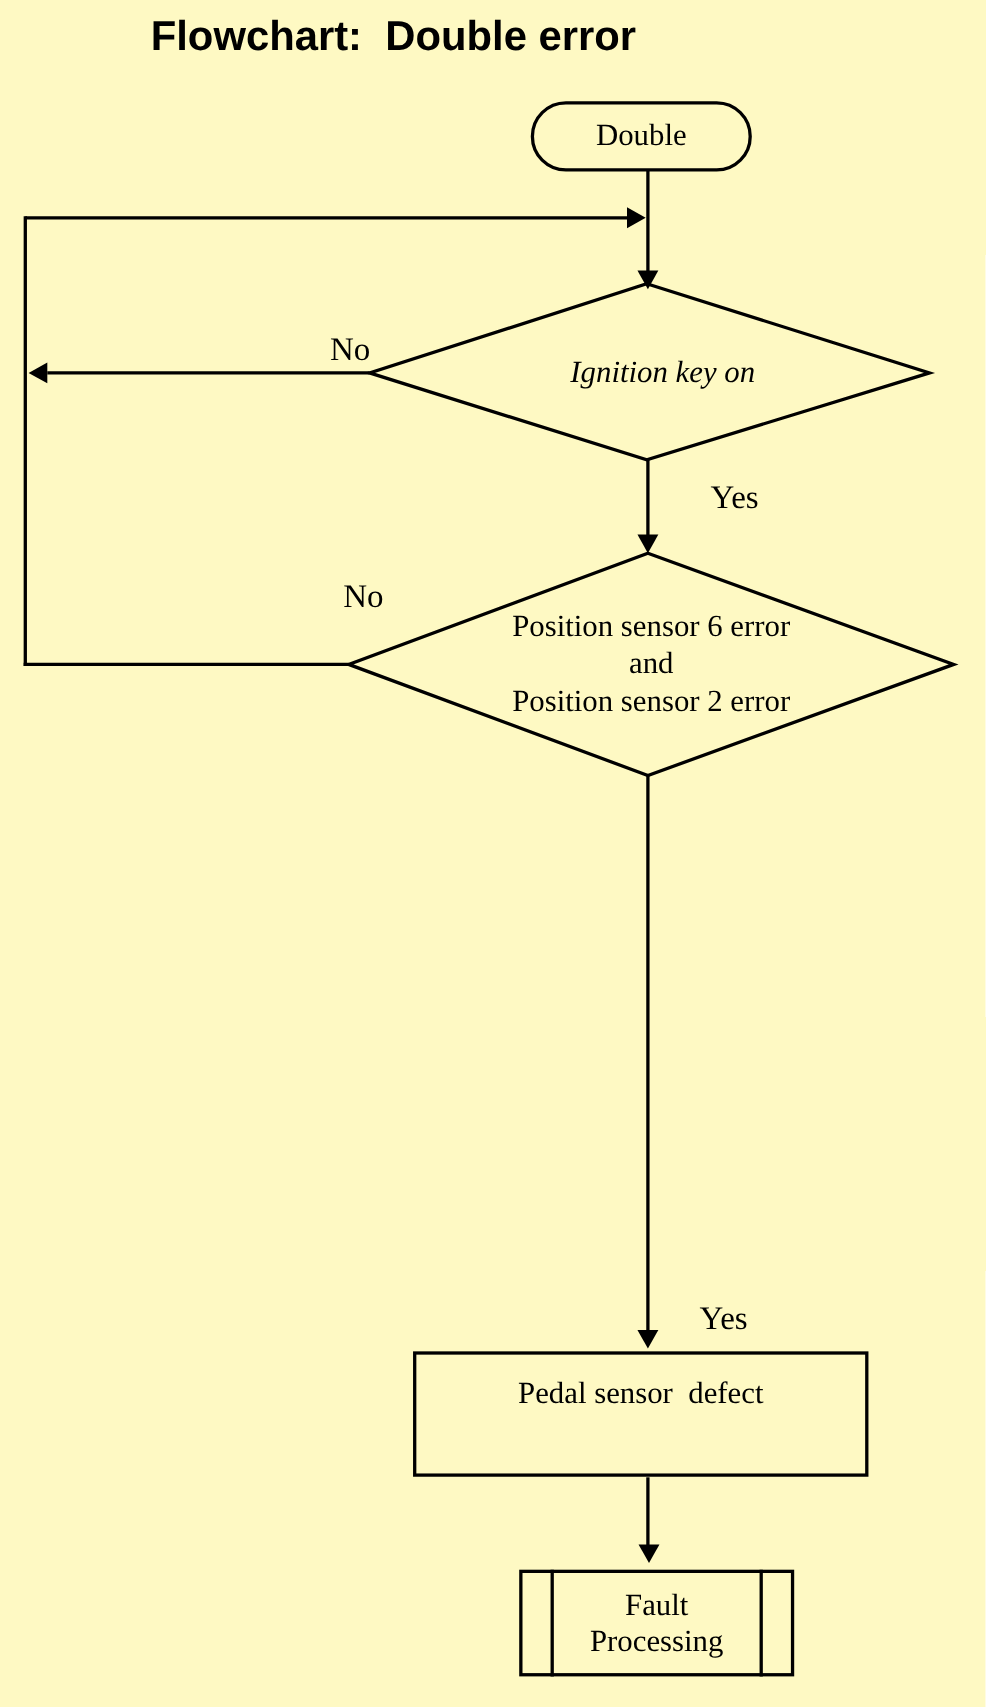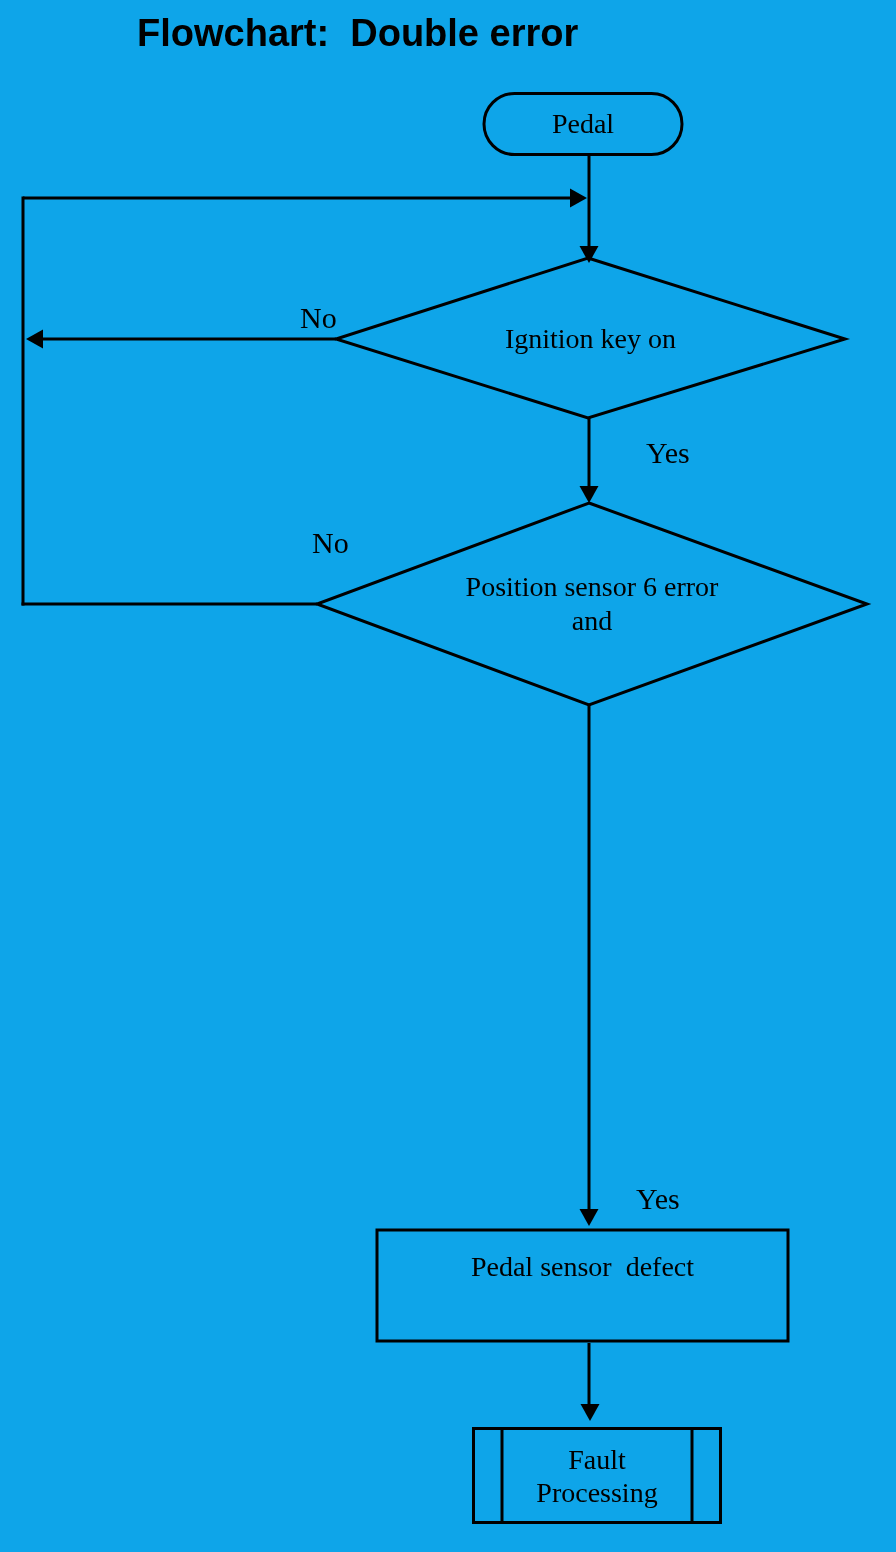--- a/index.html
+++ b/index.html
@@ -4,21 +4,21 @@
 <style>
   html, body {
     margin: 0;
     padding: 0;
     background: #ffffff;
   }
   .canvas {
     position: relative;
     width: 896px;
     height: 1552px;
-    background: #0ea5e9;
+    background: #fef9c3;
     color: #000000;
     font-family: "Liberation Serif", serif;
     overflow: hidden;
   }
   svg.layer {
     position: absolute;
     left: 0;
     top: 0;
     width: 896px;
     height: 1552px;
@@ -47,21 +47,21 @@
     display: flex;
     flex-direction: column;
     align-items: center;
     justify-content: center;
     text-align: center;
     font-size: 28px;
     line-height: 33px;
     color: #000000;
   }
   .lbl-start     { left: 484px; top: 93px;  width: 198px; height: 61px; }
-  .lbl-decision1 { left: 336px; top: 258px; width: 509px; height: 160px; }
+  .lbl-decision1 { left: 348px; top: 258px; width: 509px; height: 160px; font-style: italic; }
   .lbl-decision2 { left: 317px; top: 503px; width: 550px; height: 202px; line-height: 34px; }
   .lbl-process1  {
     left: 377px; top: 1230px; width: 411px;
     display: block;
     padding-top: 20px;
     white-space: pre;
     font-family: Liberation Serif, serif;
   }
   .lbl-process2  { left: 502px; top: 1427px; width: 190px; height: 97px; }
   .edge-label {
@@ -114,27 +114,28 @@
     <line class="stroke" x1="589" y1="1343" x2="589" y2="1406"></line>
     <polygon class="fill" points="590,1421 580.5,1404 599.5,1404"></polygon>
 
     <rect class="stroke" x="473.5" y="1428.5" width="247" height="94"></rect>
     <line class="stroke" x1="502" y1="1427" x2="502" y2="1524"></line>
     <line class="stroke" x1="692" y1="1427" x2="692" y2="1524"></line>
   </svg>
 
   <div class="page-title">Flowchart:  Double error</div>
 
-  <div class="node-label lbl-start">Pedal</div>
+  <div class="node-label lbl-start">Double</div>
 
   <div class="node-label lbl-decision1">Ignition key on</div>
 
   <div class="node-label lbl-decision2">
     <div>Position sensor 6 error</div>
     <div>and</div>
+    <div>Position sensor 2 error</div>
   </div>
 
   <div class="node-label lbl-process1">Pedal sensor  defect</div>
 
   <div class="node-label lbl-process2">
     <div>Fault</div>
     <div>Processing</div>
   </div>
 
   <div class="edge-label lbl-no1">No</div>

